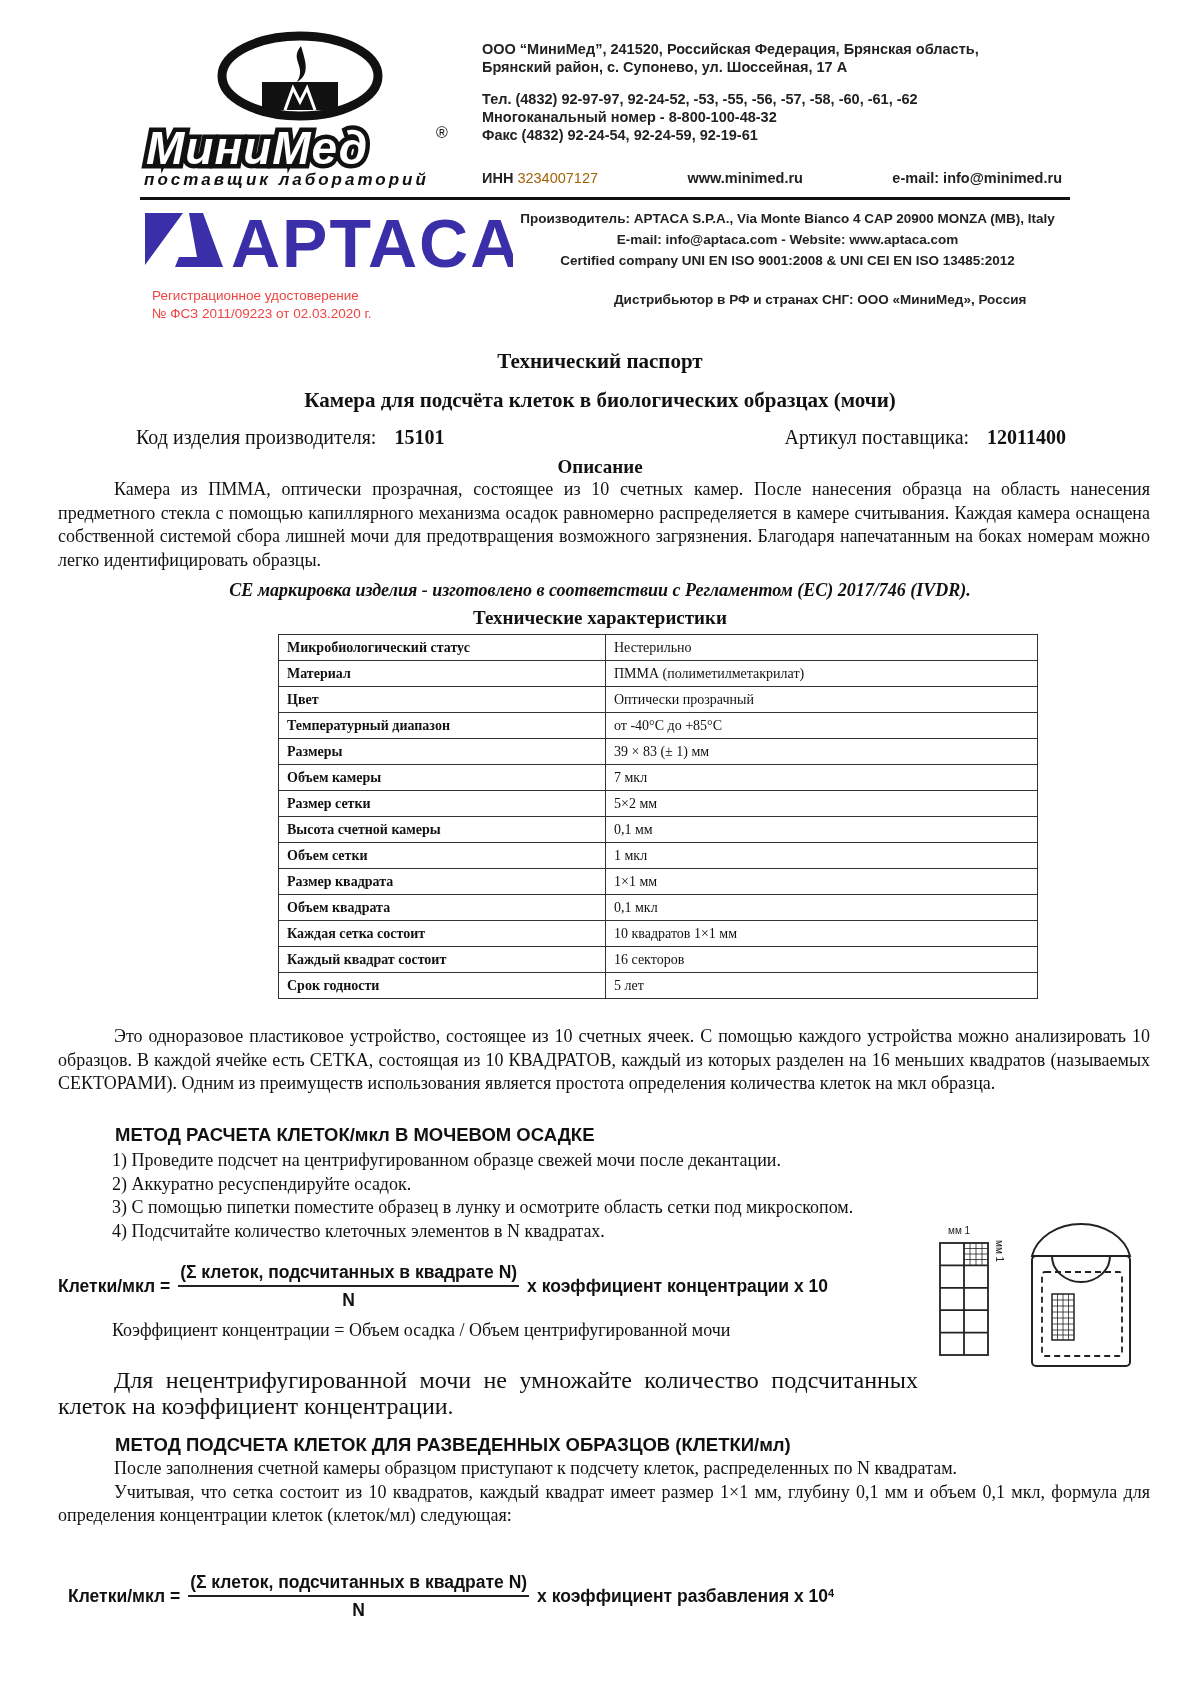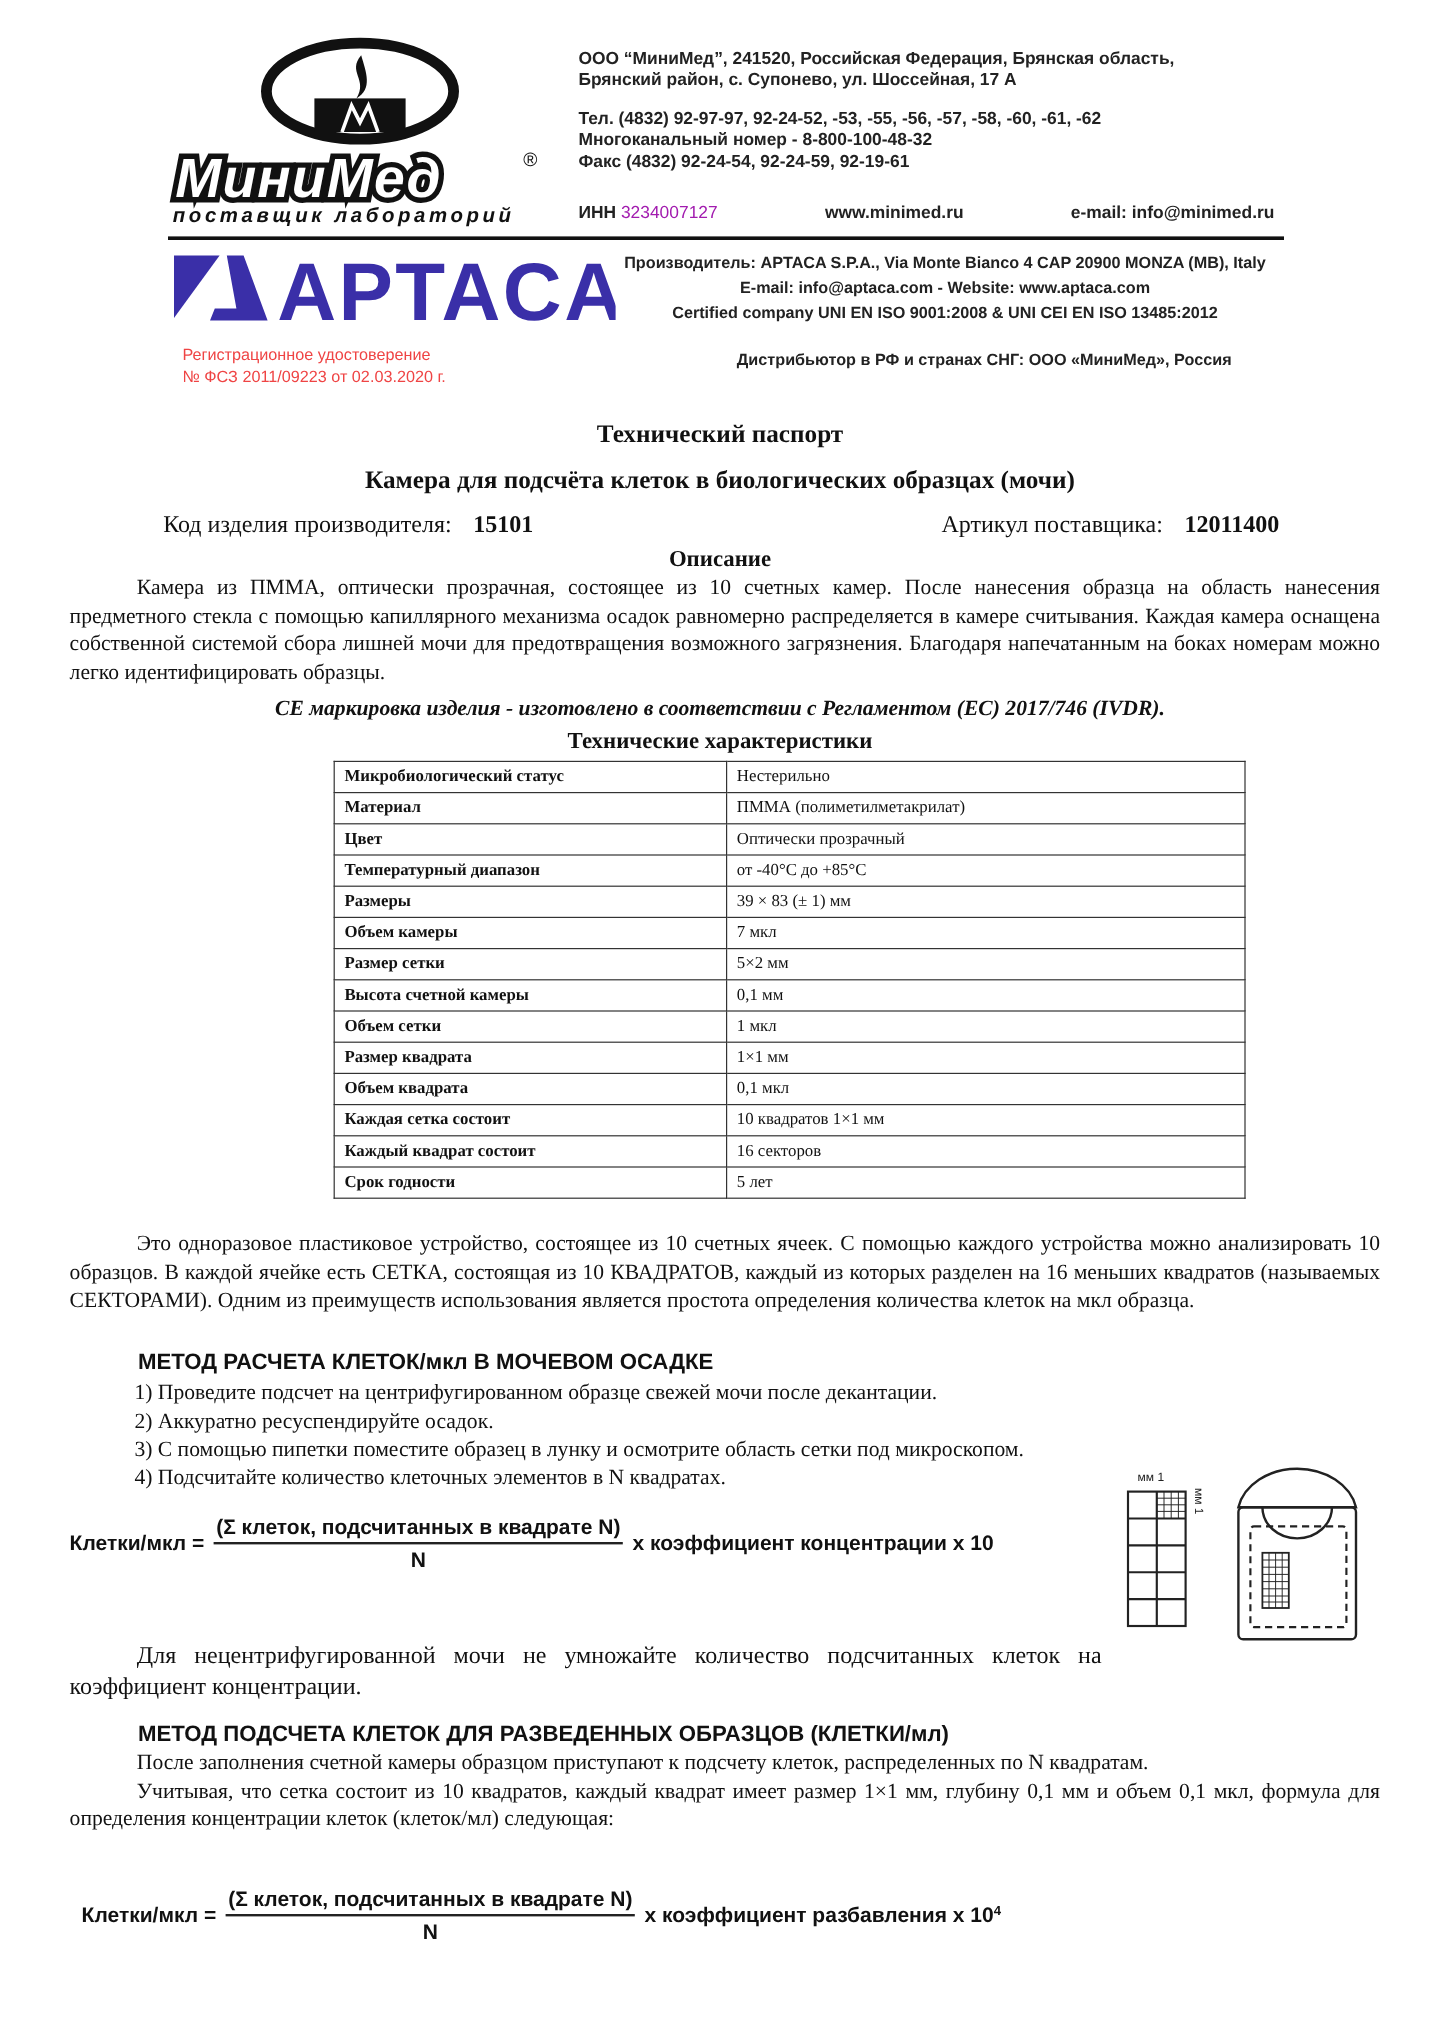--- a/index.html
+++ b/index.html
@@ -10,21 +10,21 @@
 
   
   #minimed-logo { left: 140px; top: 30px; width: 320px; height: 170px; }
   #minimed-emblem { left: 75px; top: 0px; width: 170px; height: 92px; }
   #minimed-wordmark { left: 0px; top: 92px; width: 320px; height: 60px; }
   #minimed-tagline { left: 4px; top: 140px; font-size: 17px; font-weight: bold; font-style: italic; letter-spacing: 3px; white-space: nowrap; }
 
   #company-info { left: 482px; top: 40px; font-size: 14.5px; font-weight: bold; line-height: 18px; color: #222; }
   #company-info .gap { height: 14px; }
   #contacts-row { left: 482px; top: 170px; width: 580px; font-size: 14.5px; font-weight: bold; color: #222; display: flex; justify-content: space-between; }
-  #contacts-row .inn-num { font-weight: normal; color: #a21caf; }
+  #contacts-row .inn-num { font-weight: normal; color: #a16207; }
 
   #header-rule { left: 140px; top: 197px; width: 930px; height: 3px; background: #111; }
 
   
   #aptaca-logo { left: 143px; top: 207px; width: 370px; height: 68px; }
   #aptaca-info { left: 510px; top: 208px; width: 555px; text-align: center; font-size: 13.5px; font-weight: bold; line-height: 21px; color: #222; }
   #reg-cert { left: 152px; top: 287px; font-size: 13.5px; font-weight: normal; line-height: 18px; color: #ef4444; }
   #distributor { left: 614px; top: 292px; font-size: 13.5px; font-weight: bold; color: #222; }
 
   
@@ -55,21 +55,21 @@
 
   .formula { display: flex; align-items: center; font-weight: bold; font-size: 17.5px; text-align: right; }
   .formula .frac { display: inline-flex; flex-direction: column; align-items: center; margin: 0 8px; }
   .formula .num { border-bottom: 2px solid #222; padding: 0 2px 2px; }
   .formula .den { padding-top: 3px; }
   #formula1 { left: 58px; top: 1262px; }
   #formula2 { left: 68px; top: 1572px; }
   .formula sup { font-size: 11px; position: relative; top: -4px; }
 
   #coef-text { left: 112px; top: 1317px; font-size: 18px; line-height: 26px; }
-  #uncentr-text { left: 58px; top: 1367px; width: 860px; font-size: 20px; line-height: 26px; text-align: justify; }
+  #uncentr-text { left: 58px; top: 1367px; width: 860px; font-size: 24px; line-height: 26px; text-align: justify; }
   #uncentr-text p { margin: 0; text-indent: 56px; text-align-last: left; }
 
   #grid-diagram { left: 930px; top: 1222px; width: 80px; height: 150px; }
   #chamber-diagram { left: 1026px; top: 1222px; width: 110px; height: 150px; }
 
   #method2-h { top: 1434px; }
   #method2-text { top: 1457px; }
 </style>
 </head>
 <body>
@@ -215,20 +215,21 @@
 <div id="formula1" class="abs formula sans">
   <span>Клетки/мкл =</span>
   <span class="frac">
     <span class="num">(Σ клеток, подсчитанных в квадрате N)</span>
     <span class="den">N</span>
   </span>
   <span>x коэффициент концентрации x 10</span>
 </div>
 
 <div id="coef-text" class="abs serif">
+  <div>Коэффициент концентрации = Объем осадка / Объем центрифугированной мочи</div>
 </div>
 <div id="uncentr-text" class="abs serif">
     <p>Для нецентрифугированной мочи не умножайте количество подсчитанных клеток на коэффициент концентрации.</p>
   </div>
 
 <svg id="grid-diagram" class="abs" viewBox="0 0 80 150">
   <text x="18" y="12" font-family="Liberation Sans, sans-serif" font-size="10" fill="#222">мм 1</text>
   <text x="0" y="0" font-family="Liberation Sans, sans-serif" font-size="10" fill="#222" transform="translate(66,18) rotate(90)">мм 1</text>
   <g fill="none" stroke="#222" stroke-width="1.8">
     <rect x="10" y="21" width="48" height="112"></rect>

